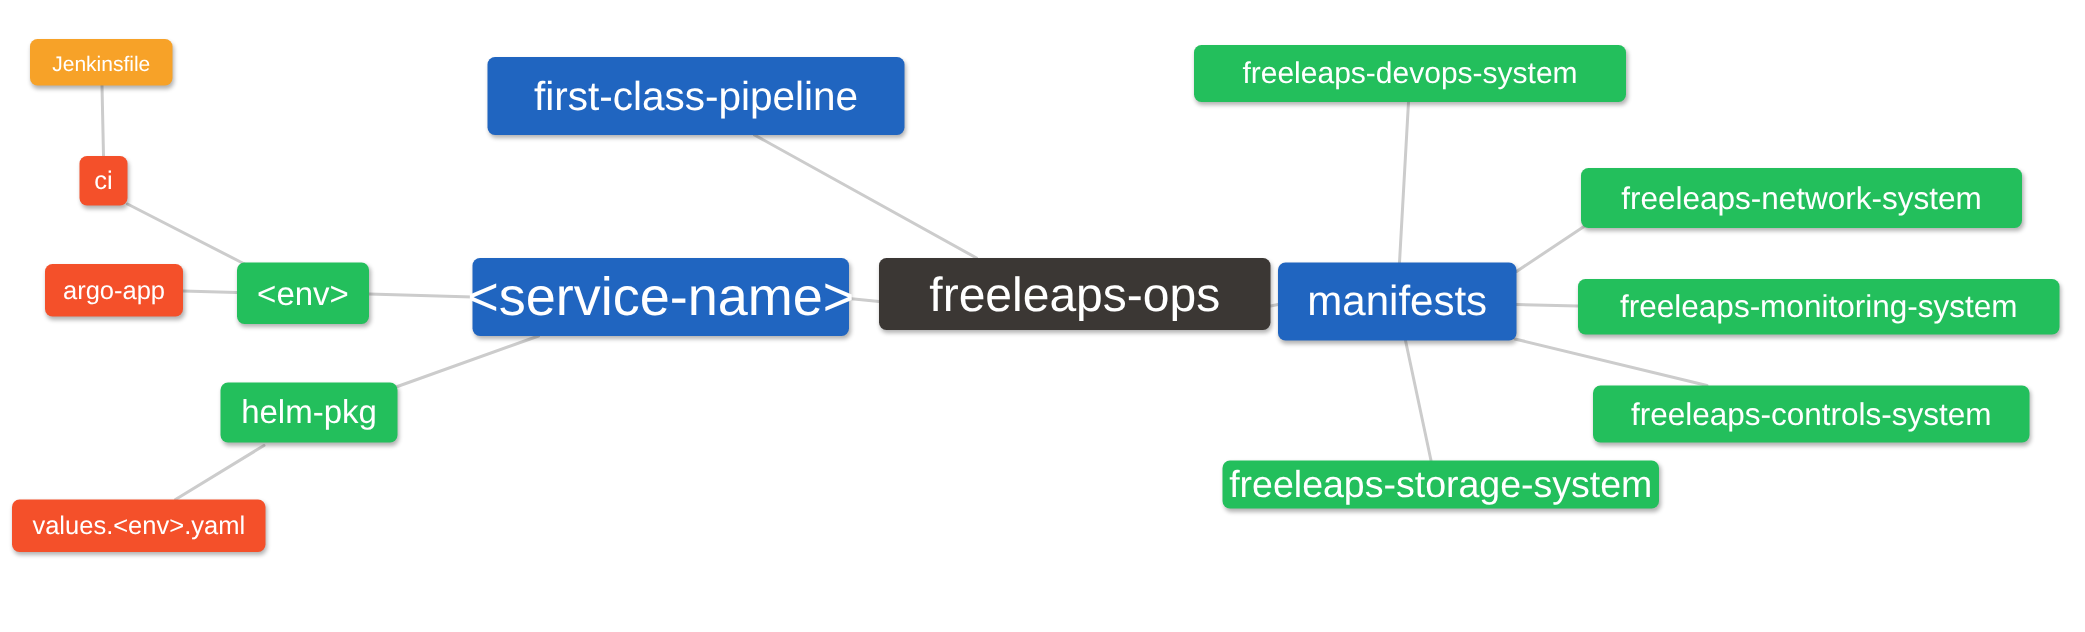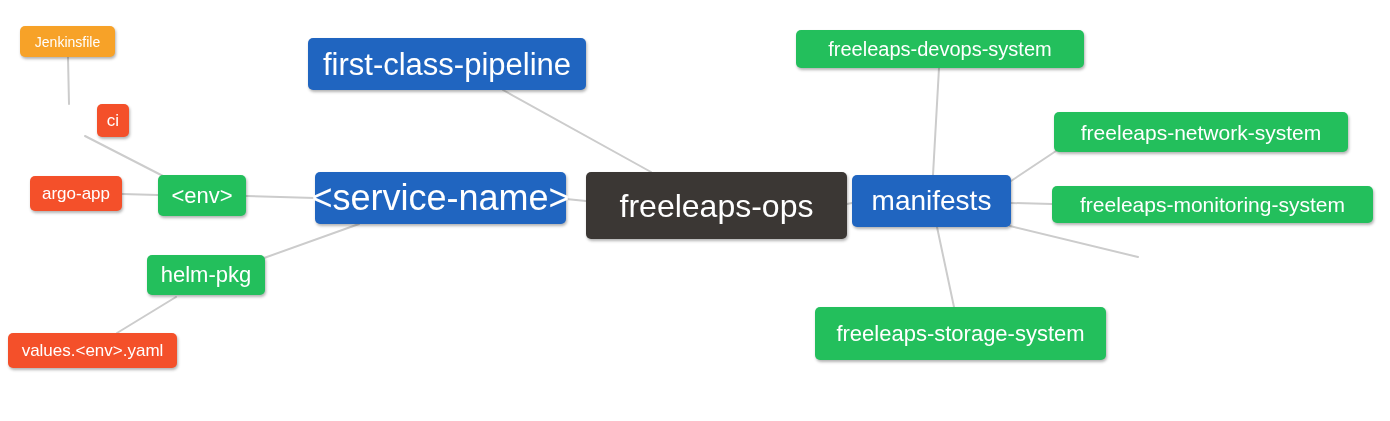--- a/index.html
+++ b/index.html
@@ -52,26 +52,27 @@
       <line x1="176" y1="297" x2="117" y2="333" stroke="#cccccc" stroke-width="2" stroke-linecap="round"></line>
       <line x1="503" y1="90" x2="651" y2="172" stroke="#cccccc" stroke-width="2" stroke-linecap="round"></line>
       <line x1="847" y1="204" x2="852" y2="203" stroke="#cccccc" stroke-width="2" stroke-linecap="round"></line>
       <line x1="933" y1="175" x2="939" y2="68" stroke="#cccccc" stroke-width="2" stroke-linecap="round"></line>
       <line x1="1011" y1="181" x2="1056" y2="151" stroke="#cccccc" stroke-width="2" stroke-linecap="round"></line>
       <line x1="1011" y1="203" x2="1052" y2="204" stroke="#cccccc" stroke-width="2" stroke-linecap="round"></line>
       <line x1="1010" y1="226" x2="1138" y2="257" stroke="#cccccc" stroke-width="2" stroke-linecap="round"></line>
       <line x1="937" y1="227" x2="954" y2="307" stroke="#cccccc" stroke-width="2" stroke-linecap="round"></line>
     </svg>
 <div class="node" style="left: 20px; top: 26px; width: 95px; height: 31px; background: rgb(247, 162, 40); font-size: 14px; color: rgb(255, 255, 255);">Jenkinsfile</div>
-    <div class="node" style="left: 53px; top: 104px; width: 32px; height: 33px; background: rgb(244, 80, 42); font-size: 17px; color: rgb(255, 255, 255); margin-left: 44px;">ci</div>
+    <div class="node" style="left: 53px; top: 104px; width: 32px; height: 33px; background: rgb(244, 80, 42); font-size: 17px; color: rgb(255, 255, 255);">ci</div>
     <div class="node" style="left: 30px; top: 176px; width: 92px; height: 35px; background: rgb(244, 80, 42); font-size: 17px; color: rgb(255, 255, 255);">argo-app</div>
     <div class="node" style="left: 158px; top: 175px; width: 88px; height: 41px; background: rgb(35, 191, 92); font-size: 22px; color: rgb(255, 255, 255);">&lt;env&gt;</div>
     <div class="node" style="left: 147px; top: 255px; width: 118px; height: 40px; background: rgb(35, 191, 92); font-size: 22px; color: rgb(255, 255, 255);">helm-pkg</div>
     <div class="node" style="left: 8px; top: 333px; width: 169px; height: 35px; background: rgb(244, 80, 42); font-size: 17px; color: rgb(255, 255, 255);">values.&lt;env&gt;.yaml</div>
-    <div class="node" style="left: 308px; top: 38px; width: 278px; height: 52px; background: rgb(32, 101, 192); font-size: 31px; color: rgb(255, 255, 255);">first-class-pipeline</div>
+    <div class="node" style="left: 325px; top: 38px; width: 278px; height: 52px; background: rgb(32, 101, 192); font-size: 27px; color: rgb(255, 255, 255);">first-class-pipeline</div>
     <div class="node" style="left: 315px; top: 172px; width: 251px; height: 52px; background: rgb(32, 101, 192); font-size: 36px; color: rgb(255, 255, 255);">&lt;service-name&gt;</div>
-    <div class="node" style="left: 586px; top: 172px; width: 261px; height: 67px; background: rgb(59, 55, 52); font-size: 32px; color: rgb(255, 255, 255);">freeleaps-ops</div>
+    <div class="node" style="left: 586px; top: 172px; width: 261px; height: 48px; background: rgb(59, 55, 52); font-size: 32px; color: rgb(255, 255, 255);">freeleaps-ops</div>
     <div class="node" style="left: 852px; top: 175px; width: 159px; height: 52px; background: rgb(32, 101, 192); font-size: 28px; color: rgb(255, 255, 255);">manifests</div>
     <div class="node" style="left: 796px; top: 30px; width: 288px; height: 38px; background: rgb(35, 191, 92); font-size: 20px; color: rgb(255, 255, 255);">freeleaps-devops-system</div>
     <div class="node" style="left: 1054px; top: 112px; width: 294px; height: 40px; background: rgb(35, 191, 92); font-size: 21px; color: rgb(255, 255, 255);">freeleaps-network-system</div>
     <div class="node" style="left: 1052px; top: 186px; width: 321px; height: 37px; background: rgb(35, 191, 92); font-size: 21px; color: rgb(255, 255, 255);">freeleaps-monitoring-system</div>
-    <div class="node" style="left: 815px; top: 307px; width: 291px; height: 53px; background: rgb(35, 191, 92); font-size: 22px; color: rgb(255, 255, 255);">freeleaps-storage-system</div>
+    <div class="node" style="left: 1062px; top: 257px; width: 291px; height: 38px; background: rgb(35, 191, 92); font-size: 21px; color: rgb(255, 255, 255);">freeleaps-controls-system</div>
+    <div class="node" style="left: 815px; top: 307px; width: 291px; height: 32px; background: rgb(35, 191, 92); font-size: 25px; color: rgb(255, 255, 255);">freeleaps-storage-system</div>
   </div>
 
 </body></html>

